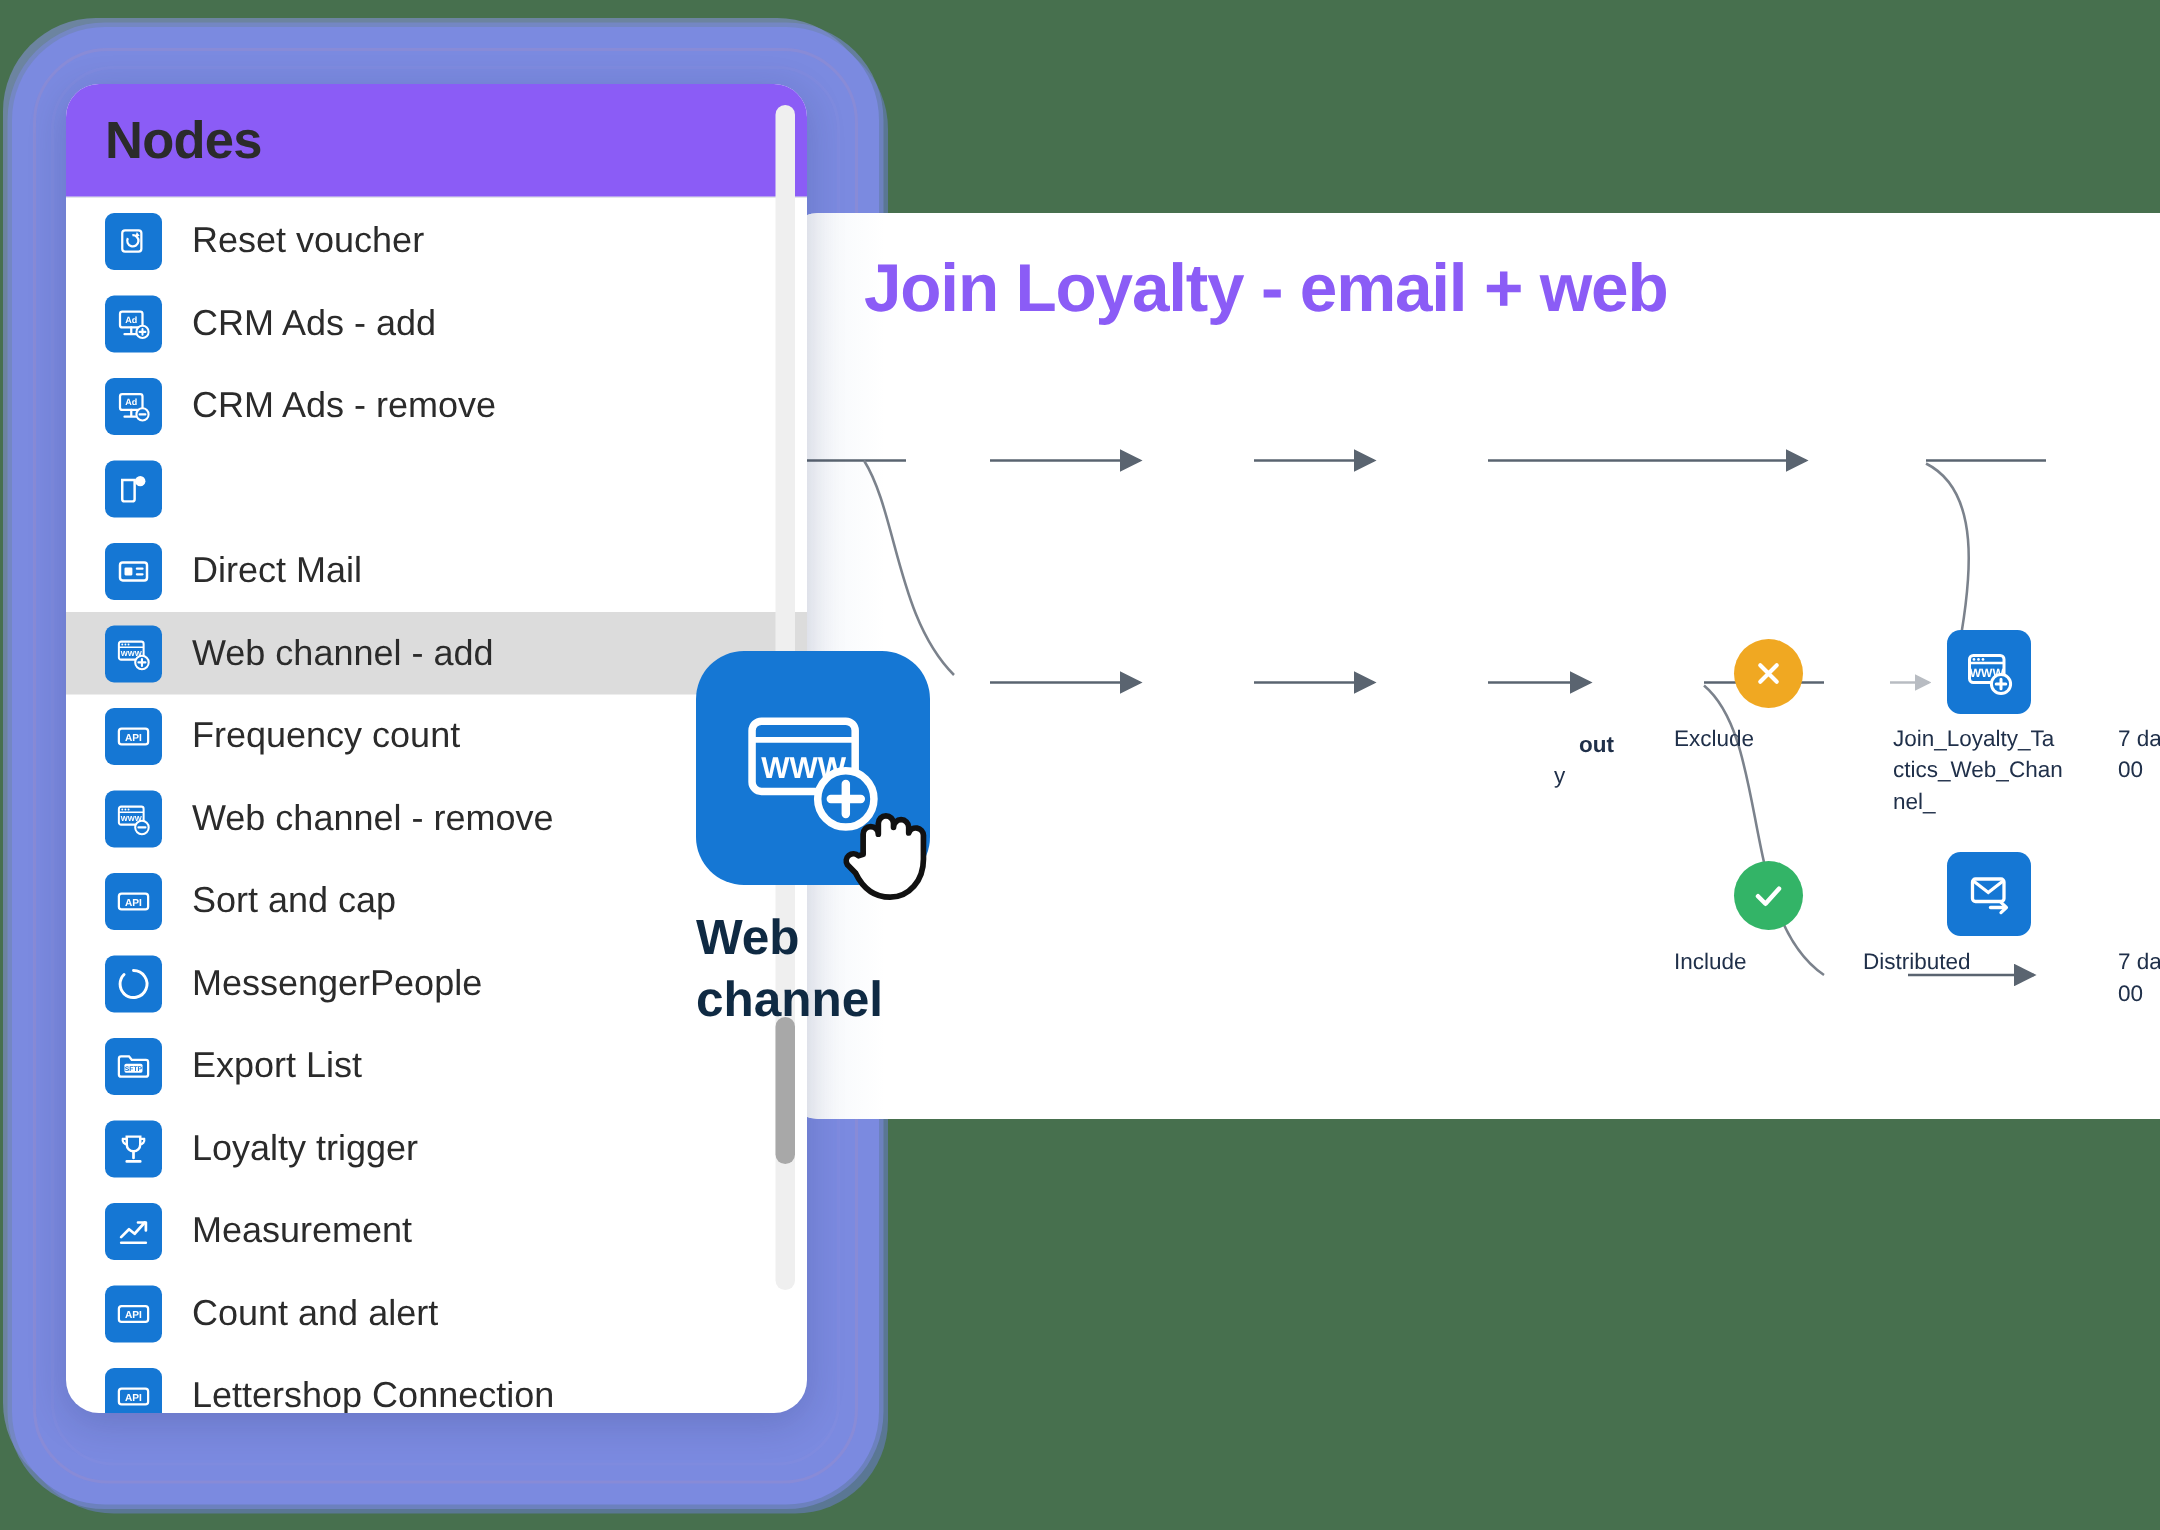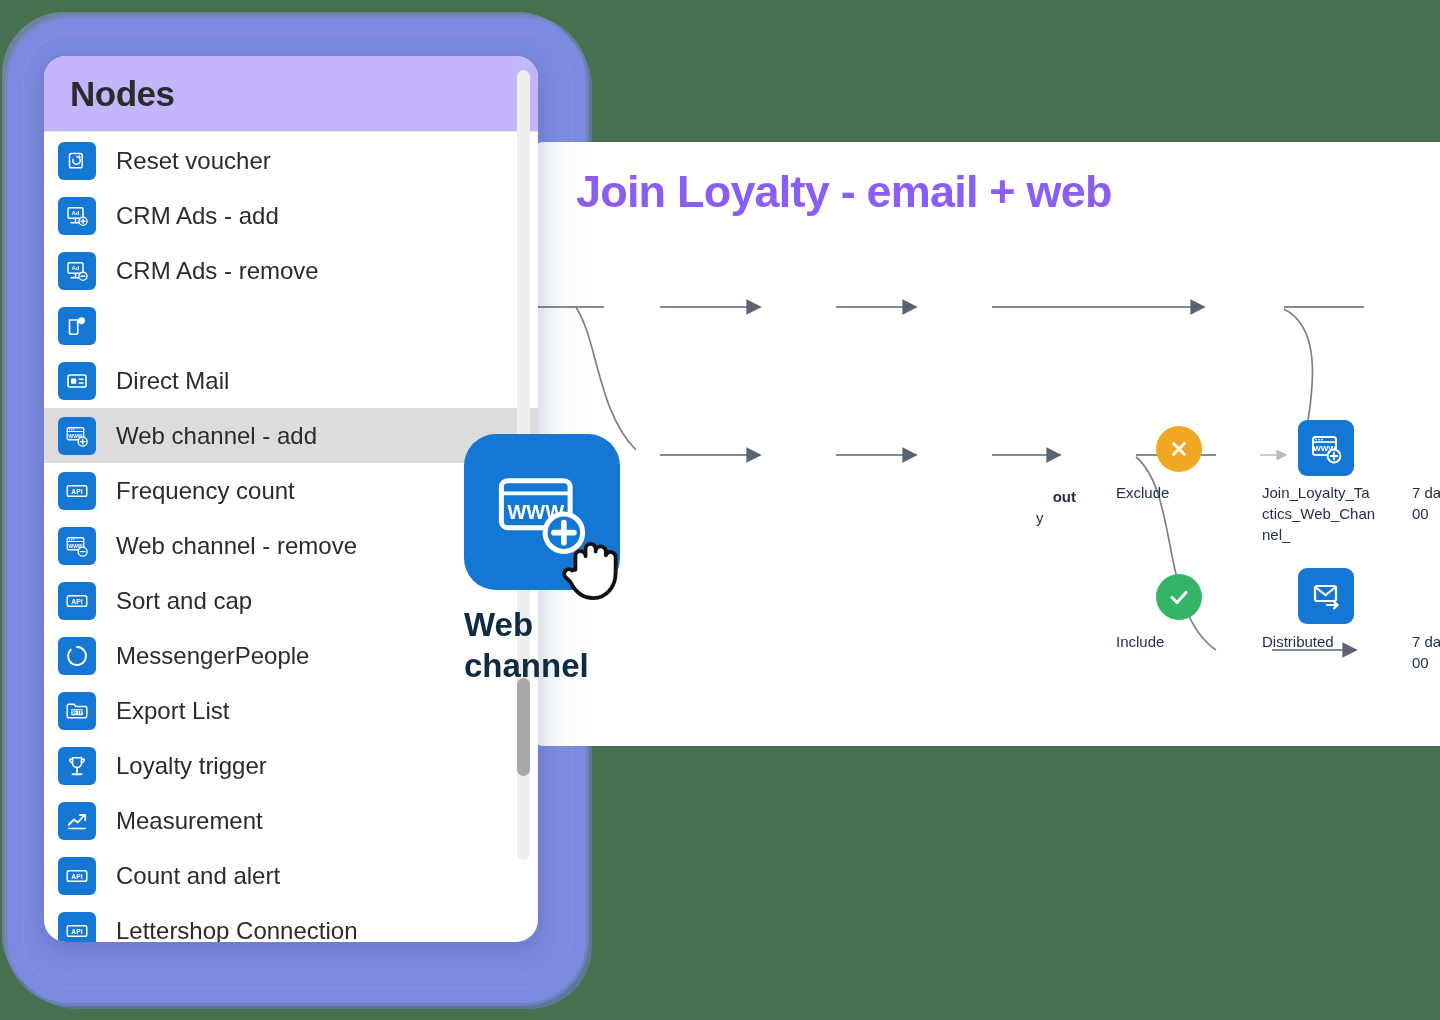--- a/index.html
+++ b/index.html
@@ -95,32 +95,32 @@
     background:#fff;
     border-radius:22px;
     overflow:hidden;
     box-shadow:0 6px 26px rgba(20,30,70,.18);
   }
   #nodes-header{
     height:76px;
     display:flex; align-items:center;
     padding:0 26px;
     border-bottom:1px solid #e3e6ea;
-    background:#c4b5fd;
+    background:#8b5cf6;
   }
   #nodes-title{ font-size:35px; font-weight:bold; color:#2b2b2b; letter-spacing:-0.5px; }
 
   #nodes-list{
     position:absolute; left:0; top:77px; right:0; bottom:0;
     overflow:hidden;
   }
   .node-item{
     height:55px;
     display:flex; align-items:center;
-    padding:0 14px;
+    padding:0 26px;
     gap:20px;
   }
   .node-item.active{ background:#dcdcdc; }
   .node-item .ic{
     width:38px; height:38px; min-width:38px;
     border-radius:6px; background:#1577d4;
     display:flex; align-items:center; justify-content:center;
   }
   .node-item .tx{
     font-size:24px; color:#2b2b2b; white-space:nowrap;
@@ -245,21 +245,21 @@
   <div class="sq-node" style="left:778px;top:426px;">
     <span>
       <svg width="32" height="32" viewBox="0 0 32 32">
         <rect x="5" y="6" width="21" height="15" rx="2" fill="none" stroke="#fff" stroke-width="2.2"></rect>
         <path d="M6.5 8 L15.5 15 L24.5 8" fill="none" stroke="#fff" stroke-width="2.2" stroke-linecap="round"></path>
         <path d="M17 25 H27" stroke="#fff" stroke-width="2.2" stroke-linecap="round"></path>
         <path d="M24 21.6 L27.6 25 L24 28.4" fill="none" stroke="#fff" stroke-width="2.2" stroke-linecap="round" stroke-linejoin="round"></path>
       </svg>
     </span>
   </div>
-  <div class="node-label" style="left:742px;top:489px;width:128px;">Distributed</div>
+  <div class="node-label" style="left:722px;top:489px;width:128px;">Distributed</div>
 
   <div class="node-label" style="left:892px;top:489px;width:126px;">7 day(s) till 07:
 00</div>
 
   <div class="node-label" style="left:516px;top:344px;width:40px;text-align:right;font-weight:bold;">out</div>
   <div class="node-label" style="left:516px;top:365px;width:40px;text-align:left;">y</div>
 </div>
 
 <div id="nodes-panel">
   <div id="nodes-header">

